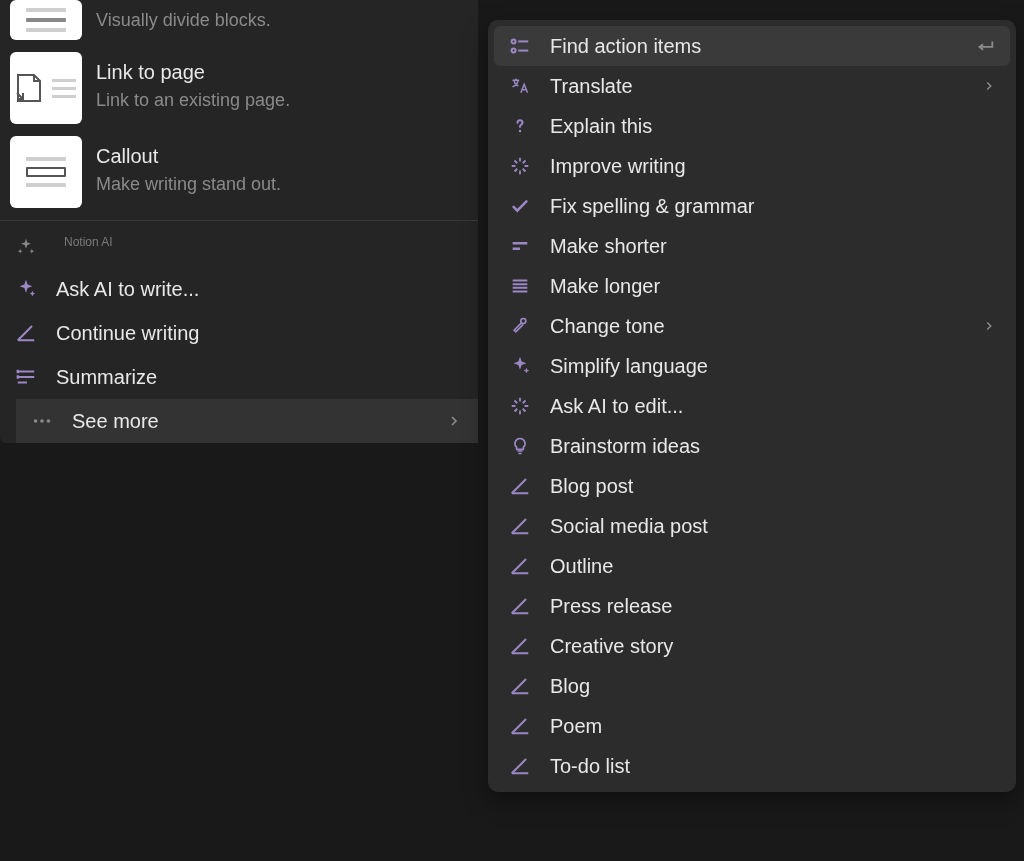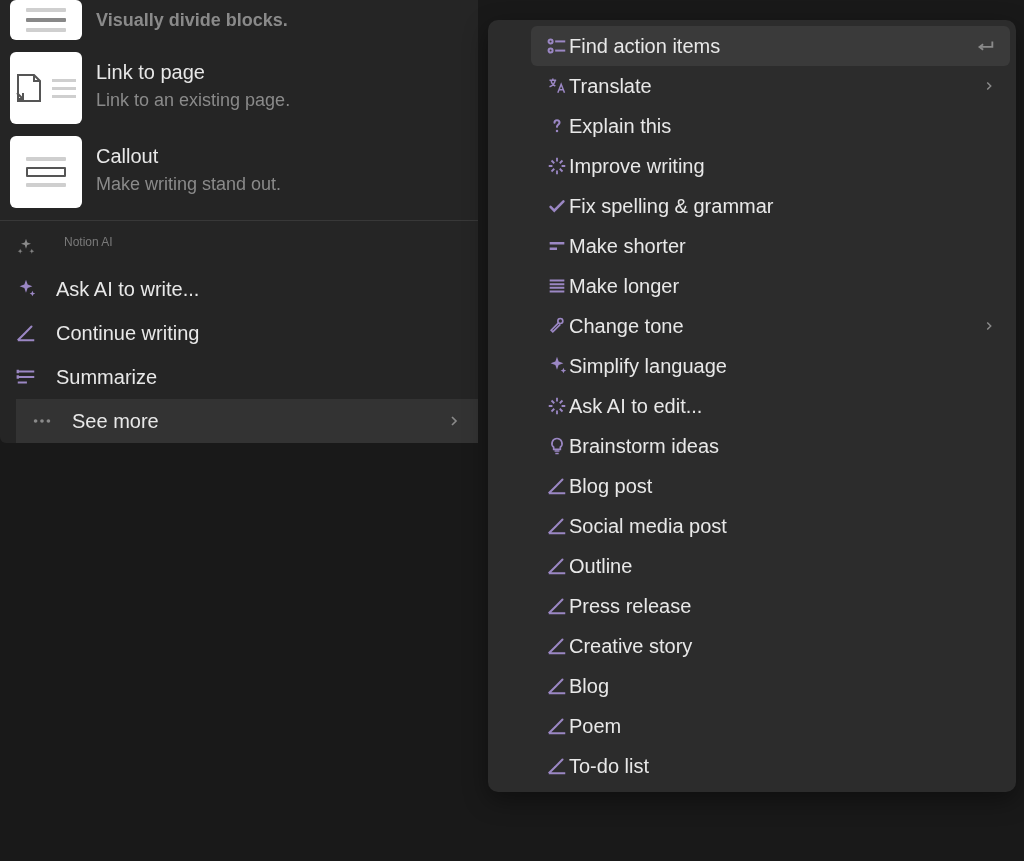--- a/index.html
+++ b/index.html
@@ -23,21 +23,21 @@
       border-radius: 0 0 6px 6px;
     }
 
     .block-item {
       display: flex;
       align-items: flex-start;
       padding: 6px 10px;
       gap: 14px;
       cursor: pointer;
     }
-    .block-item.first { padding-top: 0; font-weight: bold; }
+    .block-item.first { padding-top: 0; }
 
     .block-thumb {
       width: 72px;
       height: 72px;
       background: #ffffff;
       border-radius: 6px;
       flex-shrink: 0;
       display: flex;
       align-items: center;
       justify-content: center;
@@ -119,28 +119,28 @@
       width: 528px;
       background: #2c2c2c;
       border-radius: 10px;
       padding: 6px;
       box-shadow: 0 8px 24px rgba(0,0,0,0.4);
     }
 
     .menu-item {
       display: flex;
       align-items: center;
+      gap: 18px;
       padding: 8px 14px;
       font-size: 20px;
       font-weight: 500;
       color: #e8e8e8;
       border-radius: 6px;
       cursor: pointer;
       position: relative;
-      margin-left: 37px;
     }
     .menu-item.highlighted {
       background: #3a3a3a;
     }
 
     .menu-item .trailing {
       position: absolute;
       right: 14px;
       top: 50%;
       transform: translateY(-50%);

